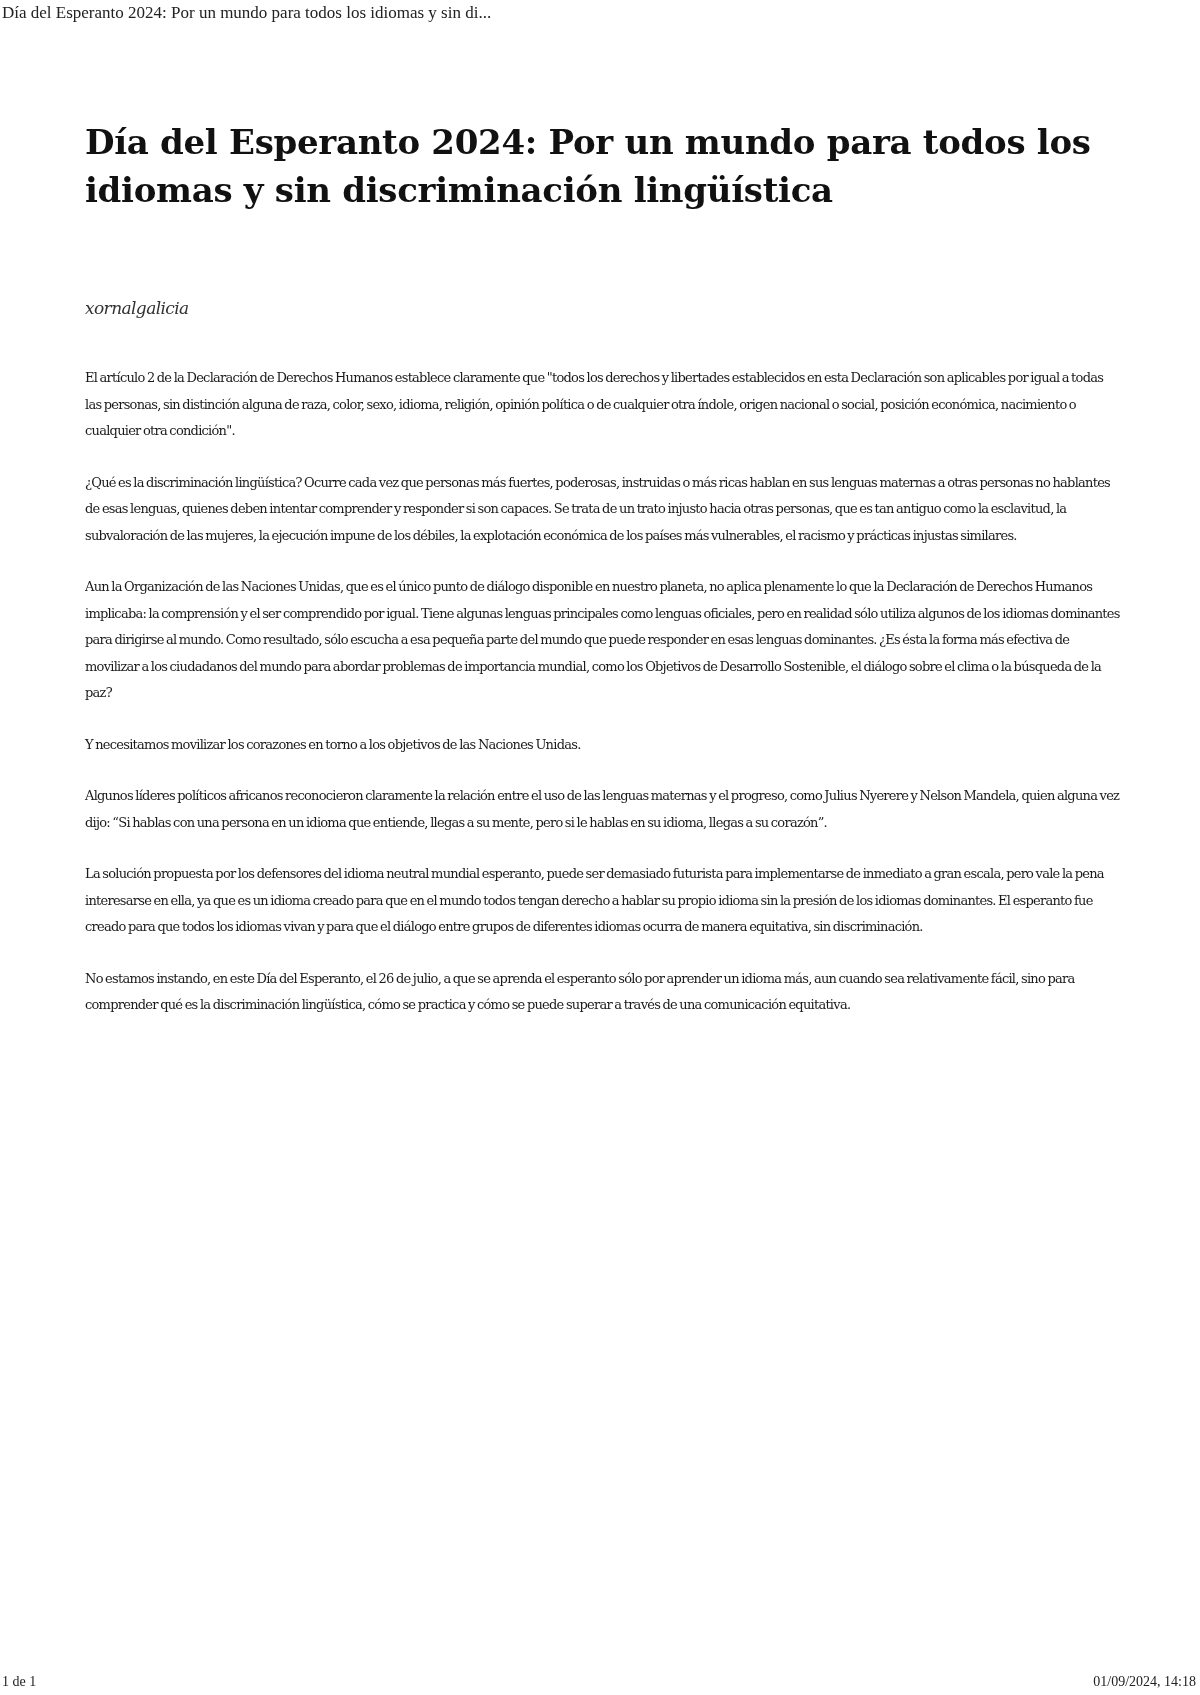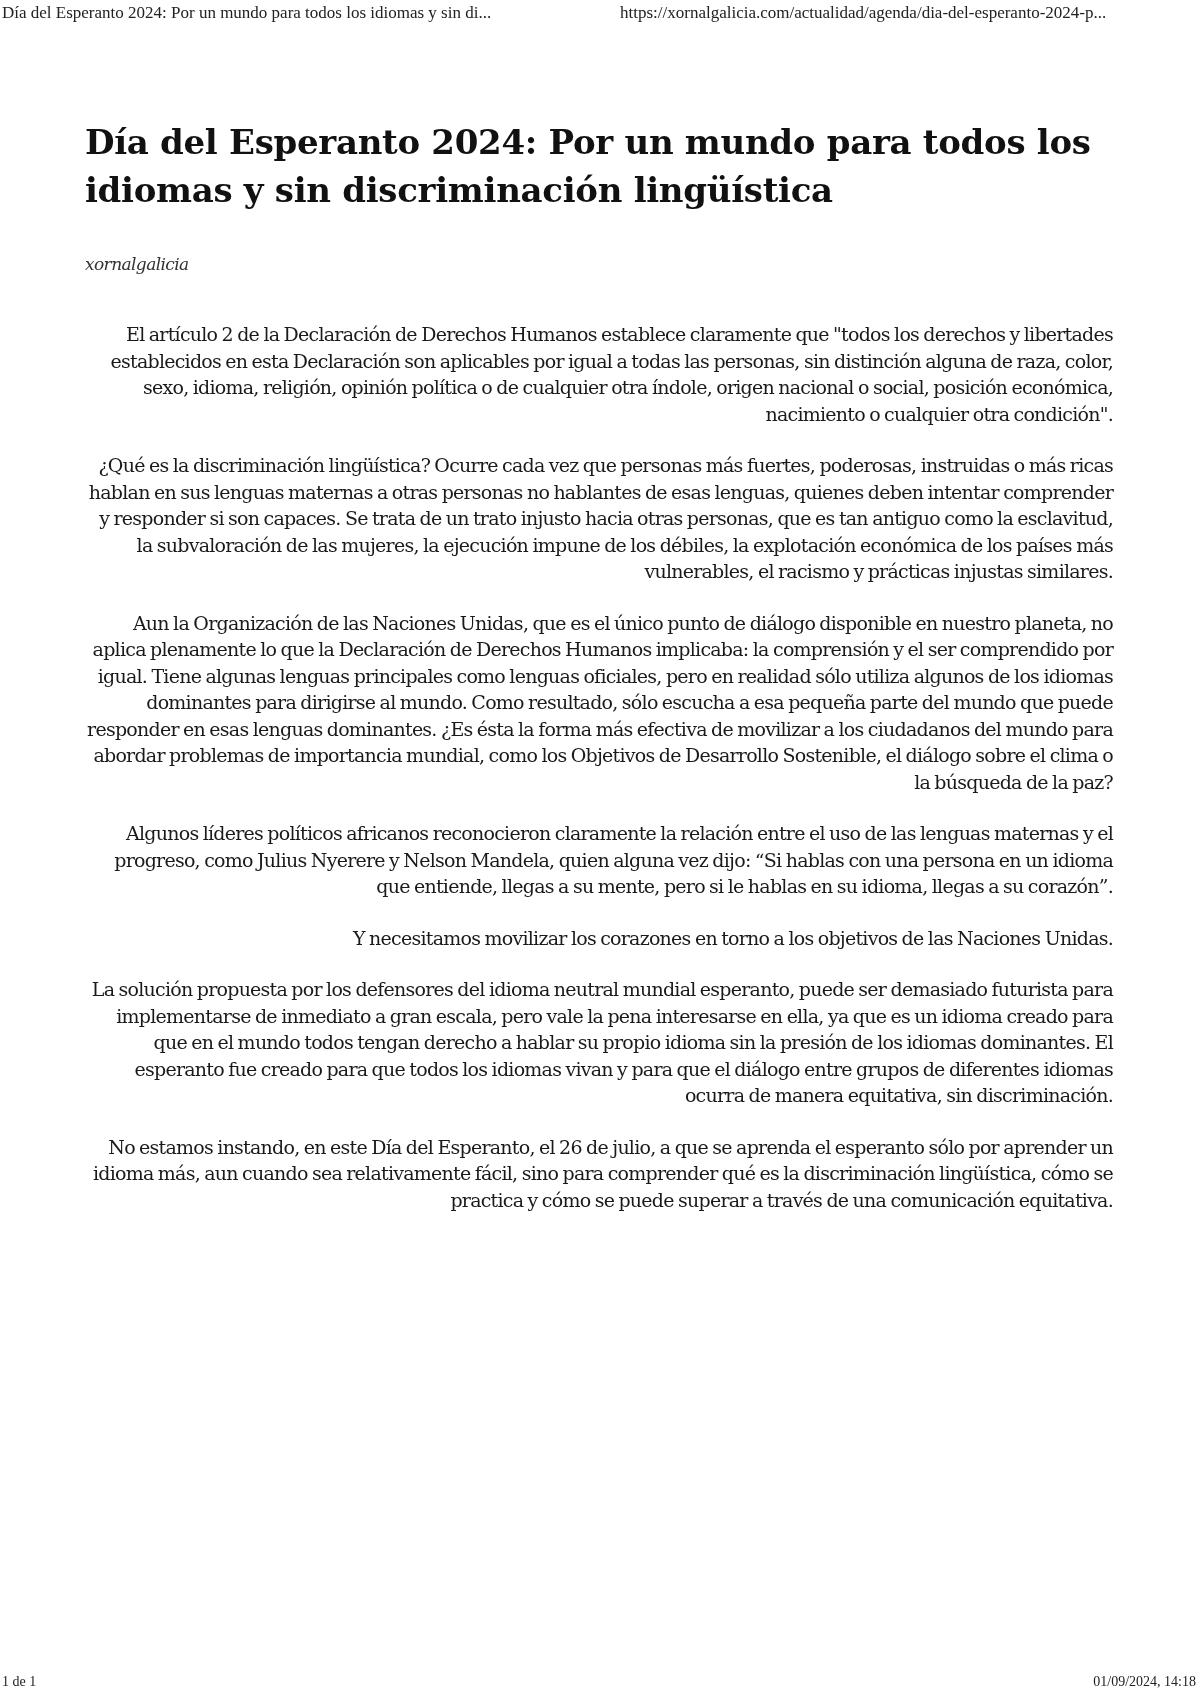--- a/index.html
+++ b/index.html
@@ -70,58 +70,56 @@
     .article-title {
       font-family: "DejaVu Serif", "Liberation Serif", serif;
       font-weight: bold;
       font-size: 34px;
       line-height: 48px;
       letter-spacing: -0.3px;
       margin: 0;
       color: #111;
     }
     .article-author {
-      margin-top: 40px;
+      margin-top: 84px;
       font-family: "DejaVu Serif", serif;
       font-style: italic;
       font-size: 17px;
       color: #333;
       letter-spacing: -0.6px;
     }
     .article-body {
       margin-top: 47px;
     }
     .article-body p {
-      margin: 0 12px 25px 0;
+      margin: 0 5px 25px 0;
       font-family: "DejaVu Serif", "Liberation Serif", serif;
-      font-size: 19px;
+      font-size: 13px;
       line-height: 26.5px;
       letter-spacing: -0.75px;
       word-spacing: -1px;
       color: #1a1a1a;
-      text-align: right;
     }
   </style>
 </head>
 <body>
 
 <div class="print-header">
   <div class="ph-title">Día del Esperanto 2024: Por un mundo para todos los idiomas y sin di...</div>
-  <div class="ph-url">https://xornalgalicia.com/actualidad/agenda/dia-del-esperanto-2024-p...</div>
 </div>
 
 <main class="article">
   <h1 class="article-title">Día del Esperanto 2024: Por un mundo para todos los idiomas y sin discriminación lingüística</h1>
   <div class="article-author">xornalgalicia</div>
   <div class="article-body">
     <p>El artículo 2 de la Declaración de Derechos Humanos establece claramente que "todos los derechos y libertades establecidos en esta Declaración son aplicables por igual a todas las personas, sin distinción alguna de raza, color, sexo, idioma, religión, opinión política o de cualquier otra índole, origen nacional o social, posición económica, nacimiento o cualquier otra condición".</p>
     <p>¿Qué es la discriminación lingüística? Ocurre cada vez que personas más fuertes, poderosas, instruidas o más ricas hablan en sus lenguas maternas a otras personas no hablantes de esas lenguas, quienes deben intentar comprender y responder si son capaces. Se trata de un trato injusto hacia otras personas, que es tan antiguo como la esclavitud, la subvaloración de las mujeres, la ejecución impune de los débiles, la explotación económica de los países más vulnerables, el racismo y prácticas injustas similares.</p>
     <p>Aun la Organización de las Naciones Unidas, que es el único punto de diálogo disponible en nuestro planeta, no aplica plenamente lo que la Declaración de Derechos Humanos implicaba: la comprensión y el ser comprendido por igual. Tiene algunas lenguas principales como lenguas oficiales, pero en realidad sólo utiliza algunos de los idiomas dominantes para dirigirse al mundo. Como resultado, sólo escucha a esa pequeña parte del mundo que puede responder en esas lenguas dominantes. ¿Es ésta la forma más efectiva de movilizar a los ciudadanos del mundo para abordar problemas de importancia mundial, como los Objetivos de Desarrollo Sostenible, el diálogo sobre el clima o la búsqueda de la paz?</p>
+    <p>Y necesitamos movilizar los corazones en torno a los objetivos de las Naciones Unidas.</p>
     <p>Algunos líderes políticos africanos reconocieron claramente la relación entre el uso de las lenguas maternas y el progreso, como Julius Nyerere y Nelson Mandela, quien alguna vez dijo: “Si hablas con una persona en un idioma que entiende, llegas a su mente, pero si le hablas en su idioma, llegas a su corazón”.</p>
-    <p>Y necesitamos movilizar los corazones en torno a los objetivos de las Naciones Unidas.</p>
     <p>La solución propuesta por los defensores del idioma neutral mundial esperanto, puede ser demasiado futurista para implementarse de inmediato a gran escala, pero vale la pena interesarse en ella, ya que es un idioma creado para que en el mundo todos tengan derecho a hablar su propio idioma sin la presión de los idiomas dominantes. El esperanto fue creado para que todos los idiomas vivan y para que el diálogo entre grupos de diferentes idiomas ocurra de manera equitativa, sin discriminación.</p>
     <p>No estamos instando, en este Día del Esperanto, el 26 de julio, a que se aprenda el esperanto sólo por aprender un idioma más, aun cuando sea relativamente fácil, sino para comprender qué es la discriminación lingüística, cómo se practica y cómo se puede superar a través de una comunicación equitativa.</p>
   </div>
 </main>
 
 <div class="print-footer">
   <div class="pf-page">1 de 1</div>
   <div class="pf-date">01/09/2024, 14:18</div>
 </div>
 

